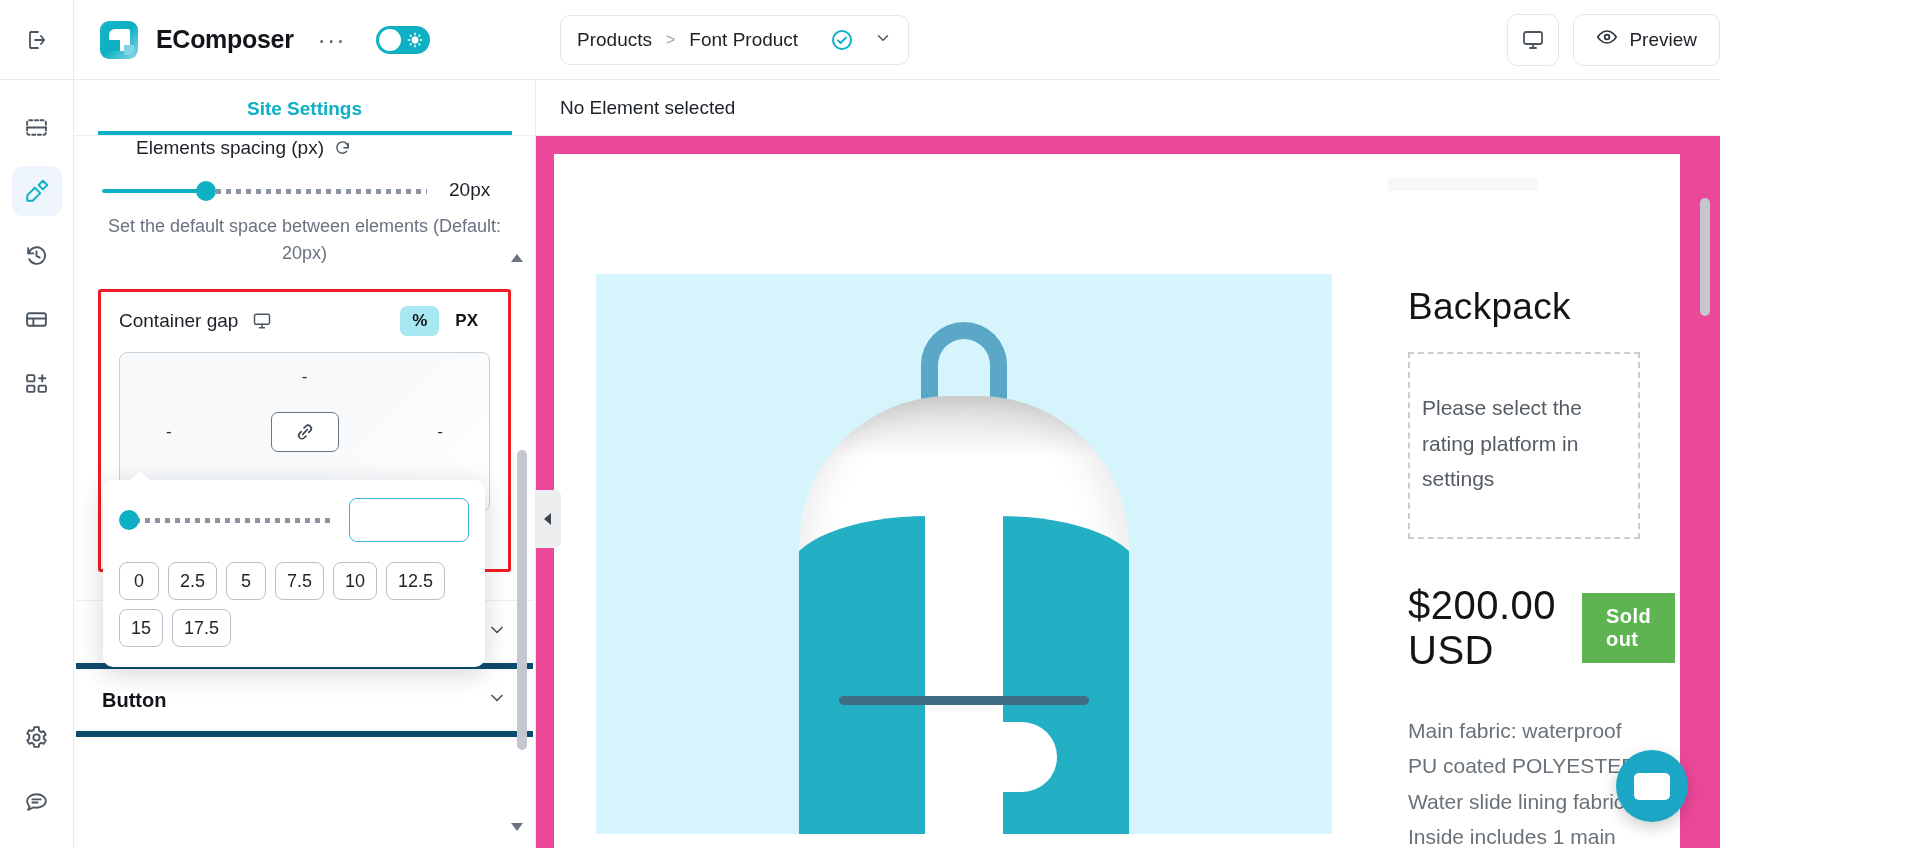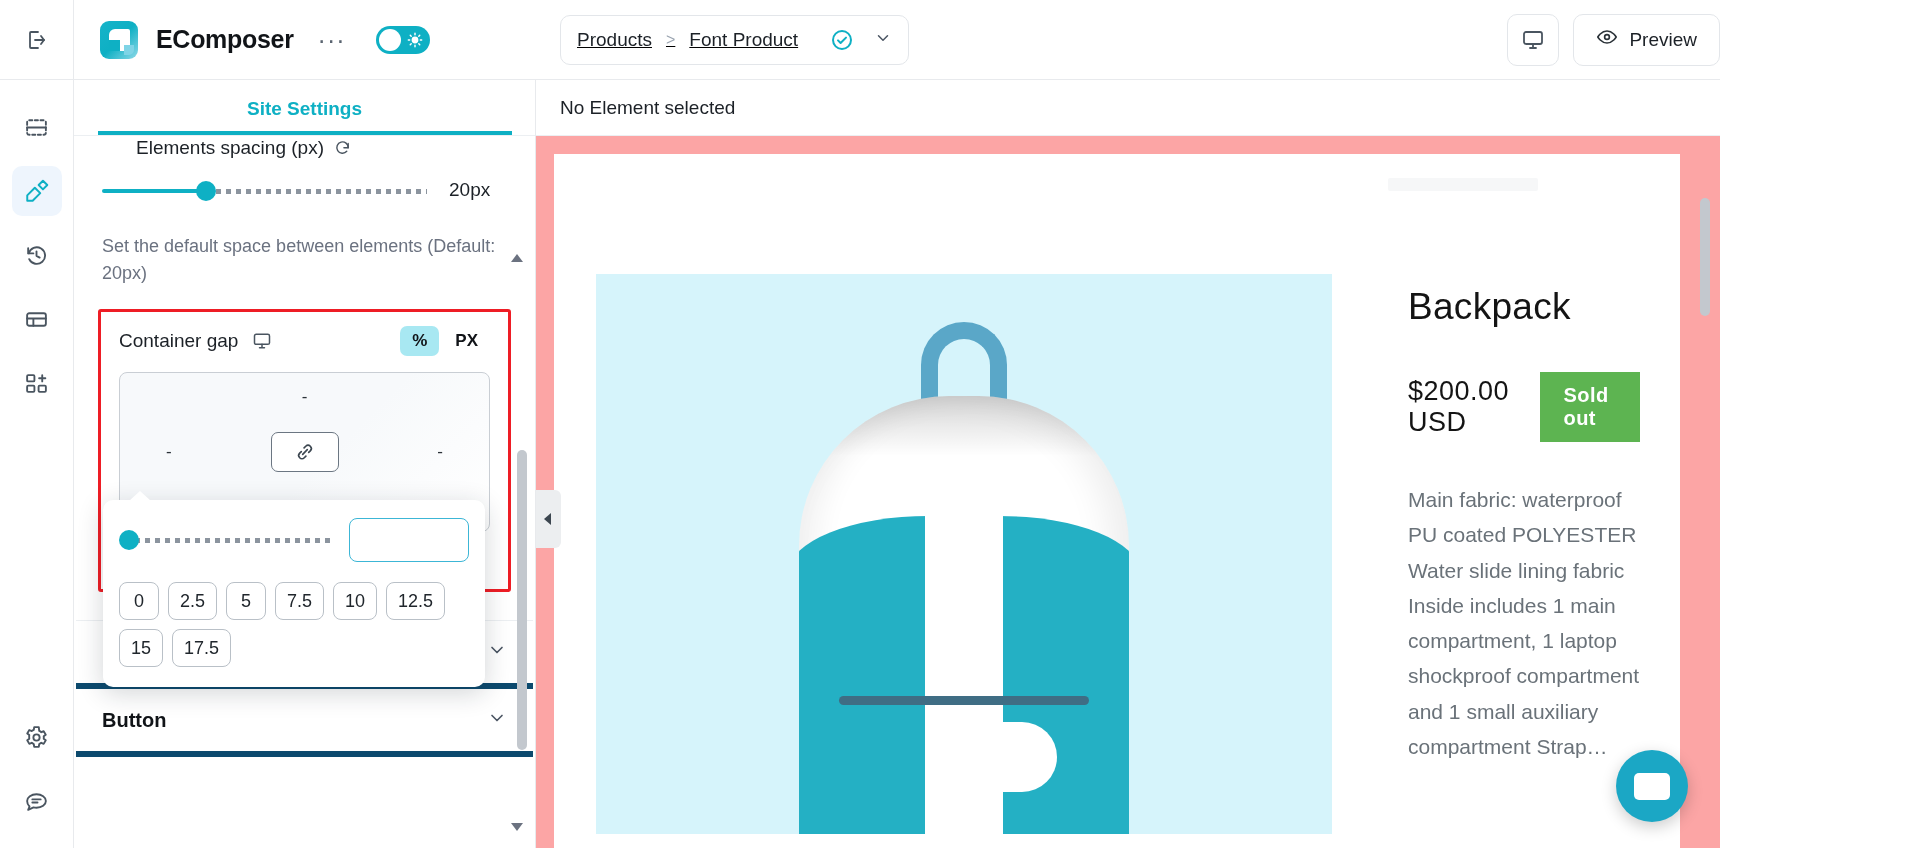--- a/index.html
+++ b/index.html
@@ -45,21 +45,21 @@
   .theme-toggle {
     width: 54px; height: 28px; border-radius: 14px; background: #0eb0c4;
     position: relative; cursor: pointer; margin-left: 6px; flex: none;
   }
   .theme-toggle .knob {
     position: absolute; left: 3px; top: 3px; width: 22px; height: 22px;
     border-radius: 50%; background: #ffffff;
   }
   .theme-toggle .sun { position: absolute; right: 7px; top: 6px; }
 
-  .breadcrumb-wrap { flex: 1; display: flex; align-items: center; padding-left: 22px; text-decoration: underline; }
+  .breadcrumb-wrap { flex: 1; display: flex; align-items: center; padding-left: 22px; }
   .breadcrumb {
     height: 50px; border: 1px solid #e3e6ea; border-radius: 10px;
     display: flex; align-items: center; gap: 14px; padding: 0 16px;
     background: #fff; cursor: pointer;
   }
   .bc-item { font-size: 19px; color: #1c2127; }
   .bc-sep { color: #9aa4b0; font-size: 16px; }
   .bc-check { margin-left: 18px; display: flex; align-items: center; }
   .bc-caret { margin-left: 6px; color: #4b5563; }
 
@@ -119,21 +119,21 @@
   }
   .slider .filled { position: absolute; left: 0; top: 6px; height: 4px; background: #0eb0c4; border-radius: 2px; }
   .slider .dots {
     position: absolute; top: 6px; height: 5px; right: 0;
     background-image: repeating-linear-gradient(to right,#8b949e 0,#8b949e 5px,transparent 5px,transparent 10px);
   }
   .slider .knob {
     position: absolute; width: 20px; height: 20px; border-radius: 50%; background: #0eb0c4; top: -2px;
   }
   .slider-val { font-size: 19px; color: #1c2127; width: 58px; }
-  .helper { font-size: 18px; color: #6b7280; line-height: 1.5; margin-top: 32px; }
+  .helper { font-size: 18px; color: #6b7280; line-height: 1.5; margin-top: 12px; text-align: center; }
 
   .gap-block {
     margin: 22px 22px 0 22px; border: 3px solid #ee1d25; border-radius: 3px;
     padding: 14px 18px 18px 18px; position: relative;
   }
   .gap-head { display: flex; align-items: center; }
   .gap-title { font-size: 19px; color: #1c2127; }
   .gap-monitor { margin-left: 14px; color: #4a5560; display: flex; }
   .unit-toggle { margin-left: auto; display: flex; align-items: center; gap: 4px; }
   .unit {
@@ -198,21 +198,21 @@
   .panel-sb-track { position: absolute; right: 6px; top: 170px; bottom: 10px; width: 14px; }
   .sb-arrow { position: absolute; right: 6px; color: #6b7280; font-size: 12px; }
 
   
   .canvas-col { flex: 1; display: flex; flex-direction: column; min-width: 0; background: #fff; }
   .canvas-head {
     height: 56px; min-height: 56px; display: flex; align-items: center;
     padding-left: 24px; border-bottom: 1px solid #eceff2;
     font-size: 19px; color: #1c2127;
   }
-  .canvas-body { flex: 1; background: #fca5a5; position: relative; overflow: hidden; padding: 18px 17px 0 18px; }
+  .canvas-body { flex: 1; background: #ec4899; position: relative; overflow: hidden; padding: 18px 17px 0 18px; }
   .page {
     position: absolute; left: 18px; right: 40px; top: 18px; bottom: 0;
     background: #ffffff; overflow: hidden;
   }
   .page-inner { position: relative; width: 100%; height: 100%; }
   .fakebar { position: absolute; right: 142px; top: 24px; width: 150px; height: 13px; background: #f6f7f8; border-radius: 2px; }
 
   .prod-grid { position: absolute; left: 42px; right: 40px; top: 120px; display: flex; gap: 76px; }
   .prod-image {
     width: 736px; height: 560px; background: #d6f4fb; position: relative; overflow: hidden; flex: none;
@@ -248,21 +248,21 @@
   .bp-shadow { position: absolute; left: 0; top: 0; width: 100%; height: 60px;
     background: linear-gradient(180deg, rgba(0,0,0,.16), rgba(0,0,0,0)); }
 
   .prod-info { flex: 1; padding-top: 12px; min-width: 0; }
   .prod-title { font-size: 37px; color: #141414; letter-spacing: .3px; }
   .rating-box {
     margin-top: 24px; border: 2px dashed #c9cdd2; padding: 36px 12px 40px 12px;
   }
   .rating-text { font-size: 21px; color: #555c63; line-height: 1.7; }
   .price-row { display: flex; align-items: center; gap: 26px; margin-top: 44px; }
-  .price { font-size: 27px; color: #141414; letter-spacing: .5px; }
+  .price { font-size: 40px; color: #141414; letter-spacing: .5px; }
   .sold-out {
     background: #5db451; color: #fff; font-size: 20px; font-weight: 700;
     padding: 12px 24px; letter-spacing: .4px;
   }
   .prod-desc { margin-top: 40px; font-size: 21px; color: #6a7279; line-height: 1.68; }
 
   .canvas-sb-track { position: absolute; right: 10px; top: 16px; bottom: 0; width: 14px; }
   .canvas-sb { position: absolute; right: 10px; top: 62px; width: 10px; height: 118px; border-radius: 5px; background: #c3c8ce; }
 
   .collapse-handle {
@@ -540,20 +540,23 @@
                 <div class="bp-body">
                   <div class="bp-shadow"></div>
                   <div class="bp-teal"></div>
                   <div class="bp-stripe"></div>
                   <div class="bp-zip"></div>
                 </div>
               </div>
 
               <div class="prod-info">
                 <div class="prod-title">Backpack</div>
+                <div class="rating-box">
+                  <div class="rating-text">Please select the rating platform in settings</div>
+                </div>
                 <div class="price-row">
                   <div class="price">$200.00 USD</div>
                   <div class="sold-out">Sold out</div>
                 </div>
                 <div class="prod-desc">Main fabric: waterproof PU coated POLYESTER Water slide lining fabric Inside includes 1 main compartment, 1 laptop shockproof compartment and 1 small auxiliary compartment Strap…</div>
               </div>
             </div>
           </div>
         </div>
 

